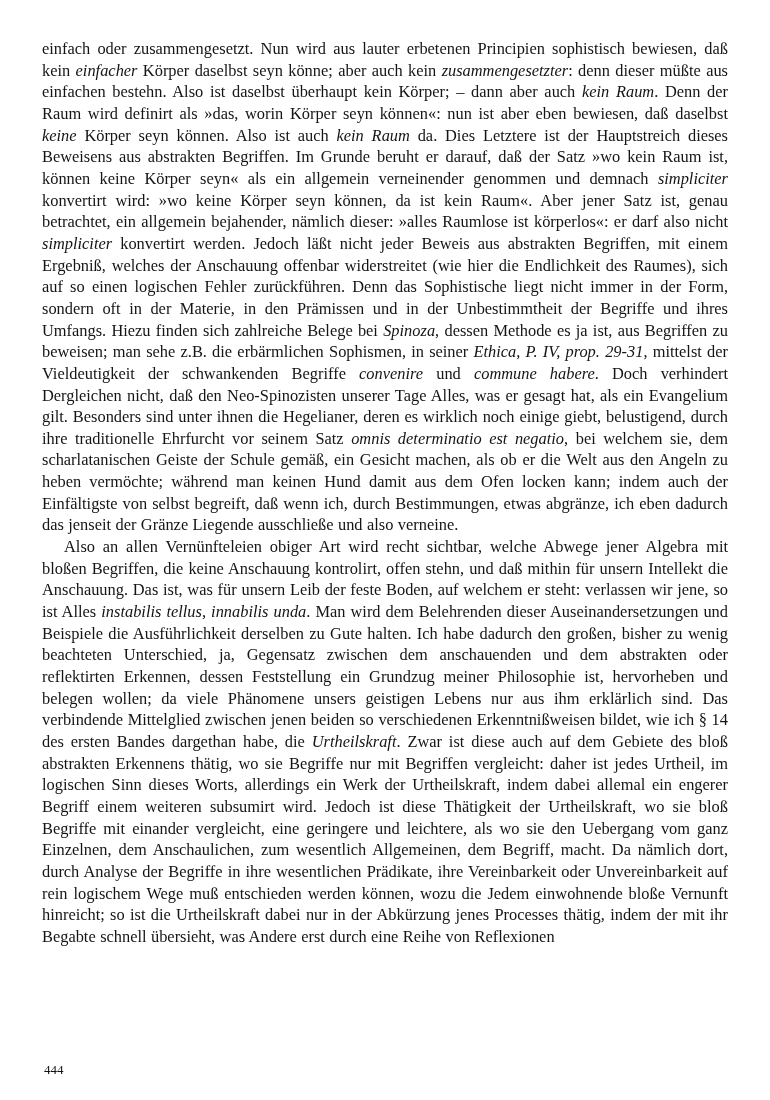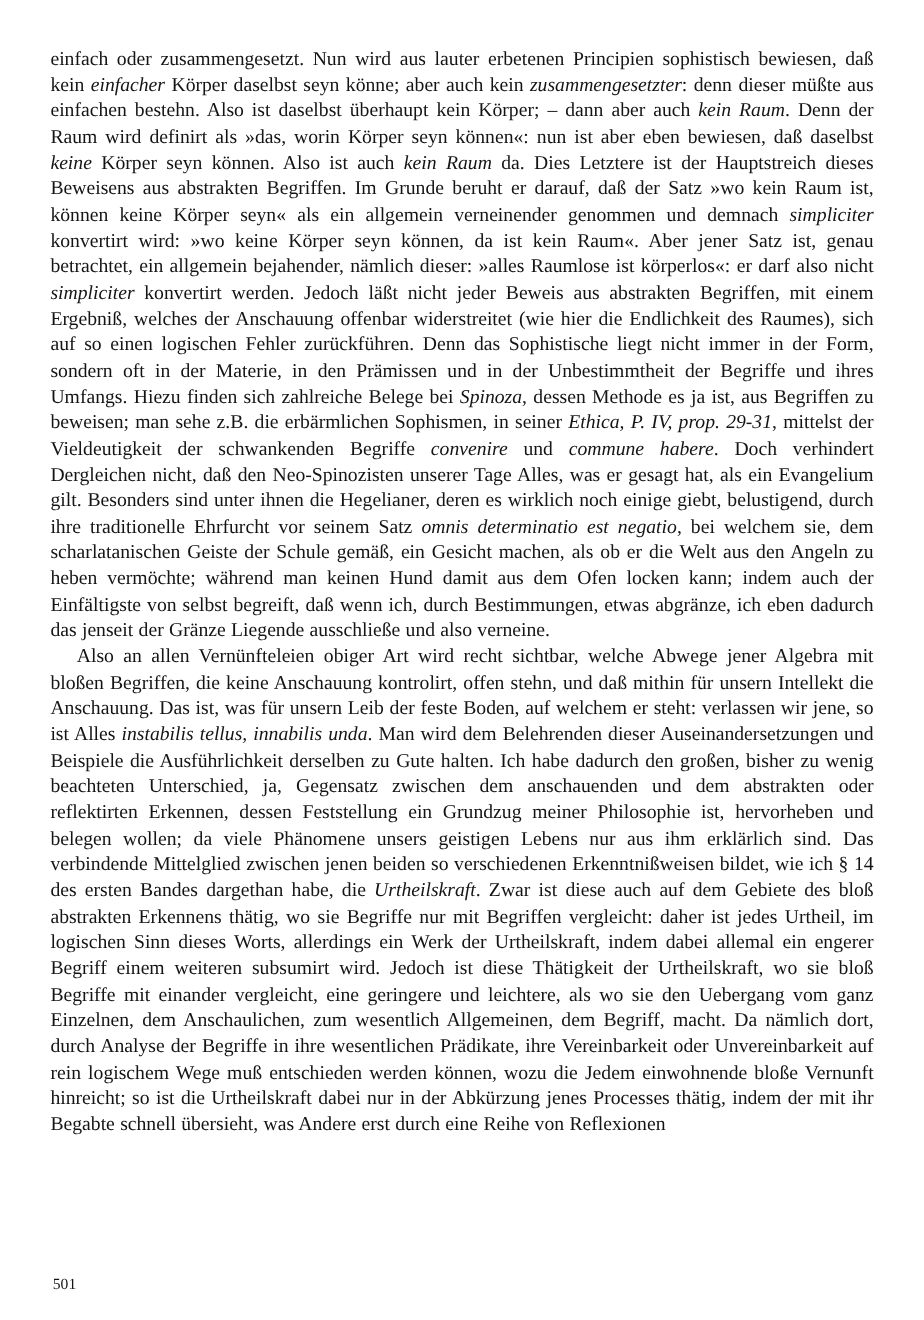--- a/index.html
+++ b/index.html
@@ -50,14 +50,14 @@
   }
 </style>
 </head>
 <body>
 
 <div class="page">
   <div class="text-block" id="paragraphs">
       <p class="para" lang="de"><span>einfach oder zusammengesetzt. Nun wird aus lauter erbetenen Principien sophistisch bewiesen, daß kein </span><span class="it">einfacher</span><span> Körper daselbst seyn könne; aber auch kein </span><span class="it">zusammengesetzter</span><span>: denn dieser müßte aus einfachen bestehn. Also ist daselbst überhaupt kein Körper; – dann aber auch </span><span class="it">kein Raum</span><span>. Denn der Raum wird definirt als »das, worin Körper seyn können«: nun ist aber eben bewiesen, daß daselbst </span><span class="it">keine</span><span> Körper seyn können. Also ist auch </span><span class="it">kein Raum</span><span> da. Dies Letztere ist der Hauptstreich dieses Beweisens aus abstrakten Begriffen. Im Grunde beruht er darauf, daß der Satz »wo kein Raum ist, können keine Körper seyn« als ein allgemein verneinender genommen und demnach </span><span class="it">simpliciter</span><span> konvertirt wird: »wo keine Körper seyn können, da ist kein Raum«. Aber jener Satz ist, genau betrachtet, ein allgemein bejahender, nämlich dieser: »alles Raumlose ist körperlos«: er darf also nicht </span><span class="it">simpliciter</span><span> konvertirt werden. Jedoch läßt nicht jeder Beweis aus abstrakten Begriffen, mit einem Ergebniß, welches der Anschauung offenbar widerstreitet (wie hier die Endlichkeit des Raumes), sich auf so einen logischen Fehler zurückführen. Denn das Sophistische liegt nicht immer in der Form, sondern oft in der Materie, in den Prämissen und in der Unbestimmtheit der Begriffe und ihres Umfangs. Hiezu finden sich zahlreiche Belege bei </span><span class="it">Spinoza</span><span>, dessen Methode es ja ist, aus Begriffen zu beweisen; man sehe z.B. die erbärmlichen Sophismen, in seiner </span><span class="it">Ethica, P. IV, prop. 29-31</span><span>, mittelst der Vieldeutigkeit der schwankenden Begriffe </span><span class="it">convenire</span><span> und </span><span class="it">commune habere</span><span>. Doch verhindert Dergleichen nicht, daß den Neo-Spinozisten unserer Tage Alles, was er gesagt hat, als ein Evangelium gilt. Besonders sind unter ihnen die Hegelianer, deren es wirklich noch einige giebt, belustigend, durch ihre traditionelle Ehrfurcht vor seinem Satz </span><span class="it">omnis determinatio est negatio</span><span>, bei welchem sie, dem scharlatanischen Geiste der Schule gemäß, ein Gesicht machen, als ob er die Welt aus den Angeln zu heben vermöchte; während man keinen Hund damit aus dem Ofen locken kann; indem auch der Einfältigste von selbst begreift, daß wenn ich, durch Bestimmungen, etwas abgränze, ich eben dadurch das jenseit der Gränze Liegende ausschließe und also verneine.</span></p>
       <p class="para indent" lang="de"><span>Also an allen Vernünfteleien obiger Art wird recht sichtbar, welche Abwege jener Algebra mit bloßen Begriffen, die keine Anschauung kontrolirt, offen stehn, und daß mithin für unsern Intellekt die Anschauung. Das ist, was für unsern Leib der feste Boden, auf welchem er steht: verlassen wir jene, so ist Alles </span><span class="it">instabilis tellus, innabilis unda</span><span>. Man wird dem Belehrenden dieser Auseinandersetzungen und Beispiele die Ausführlichkeit derselben zu Gute halten. Ich habe dadurch den großen, bisher zu wenig beachteten Unterschied, ja, Gegensatz zwischen dem anschauenden und dem abstrakten oder reflektirten Erkennen, dessen Feststellung ein Grundzug meiner Philosophie ist, hervorheben und belegen wollen; da viele Phänomene unsers geistigen Lebens nur aus ihm erklärlich sind. Das verbindende Mittelglied zwischen jenen beiden so verschiedenen Erkenntnißweisen bildet, wie ich § 14 des ersten Bandes dargethan habe, die </span><span class="it">Urtheilskraft</span><span>. Zwar ist diese auch auf dem Gebiete des bloß abstrakten Erkennens thätig, wo sie Begriffe nur mit Begriffen vergleicht: daher ist jedes Urtheil, im logischen Sinn dieses Worts, allerdings ein Werk der Urtheilskraft, indem dabei allemal ein engerer Begriff einem weiteren subsumirt wird. Jedoch ist diese Thätigkeit der Urtheilskraft, wo sie bloß Begriffe mit einander vergleicht, eine geringere und leichtere, als wo sie den Uebergang vom ganz Einzelnen, dem Anschaulichen, zum wesentlich Allgemeinen, dem Begriff, macht. Da nämlich dort, durch Analyse der Begriffe in ihre wesentlichen Prädikate, ihre Vereinbarkeit oder Unvereinbarkeit auf rein logischem Wege muß entschieden werden können, wozu die Jedem einwohnende bloße Vernunft hinreicht; so ist die Urtheilskraft dabei nur in der Abkürzung jenes Processes thätig, indem der mit ihr Begabte schnell übersieht, was Andere erst durch eine Reihe von Reflexionen</span></p>
     </div>
-  <div class="page-number">501</div>
+  <div class="page-number">444</div>
 </div>
 
 </body></html>

